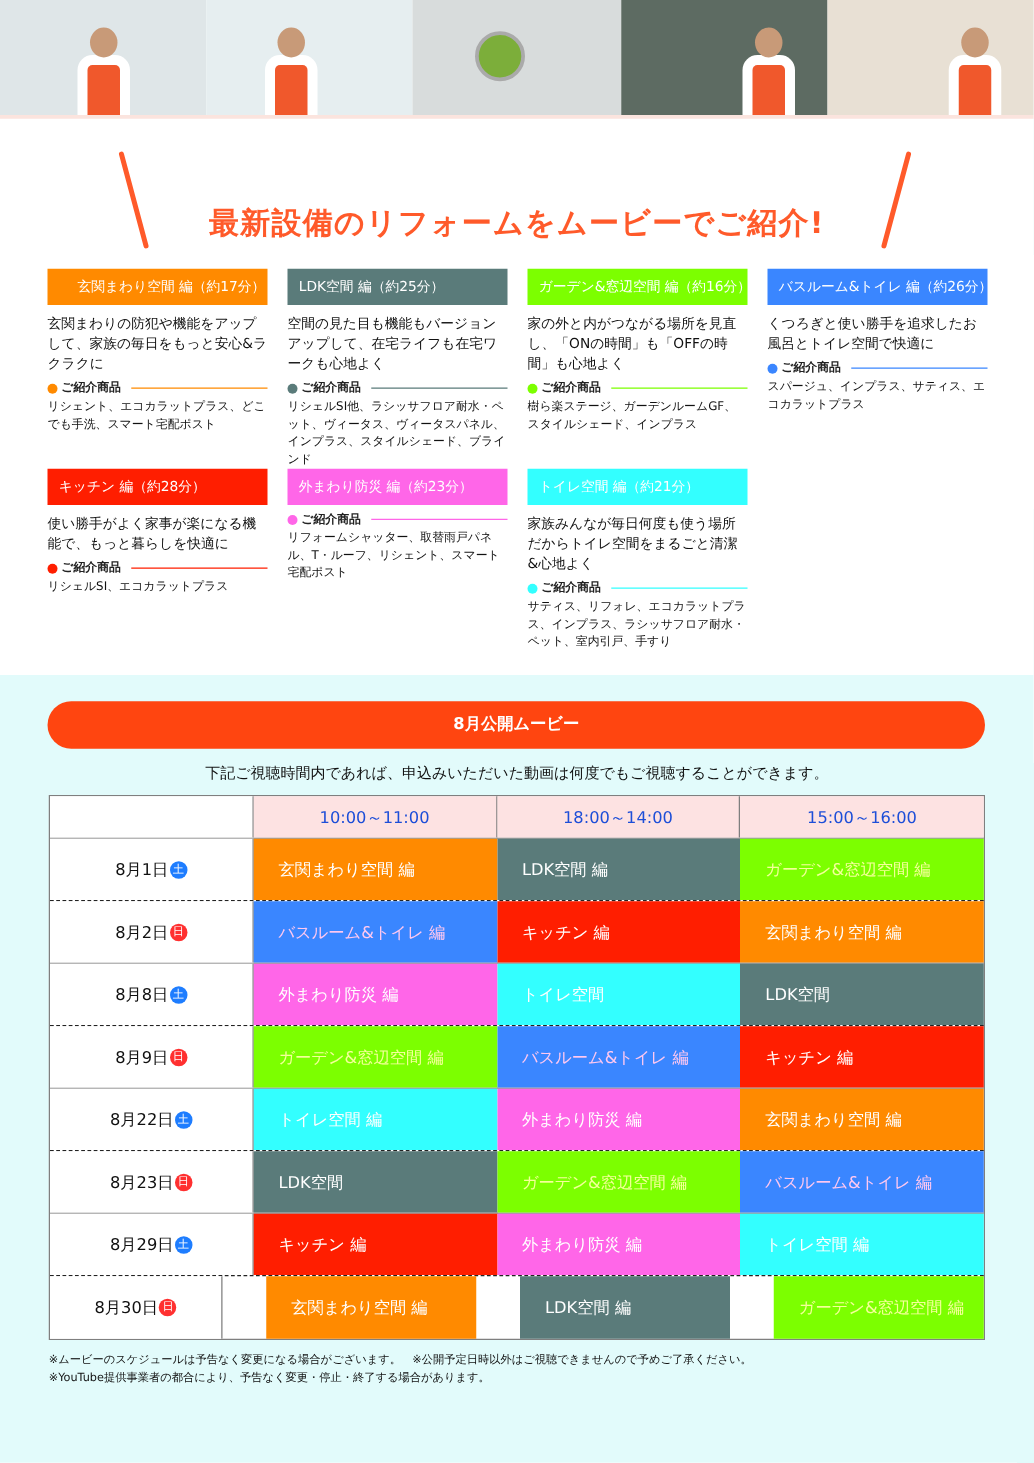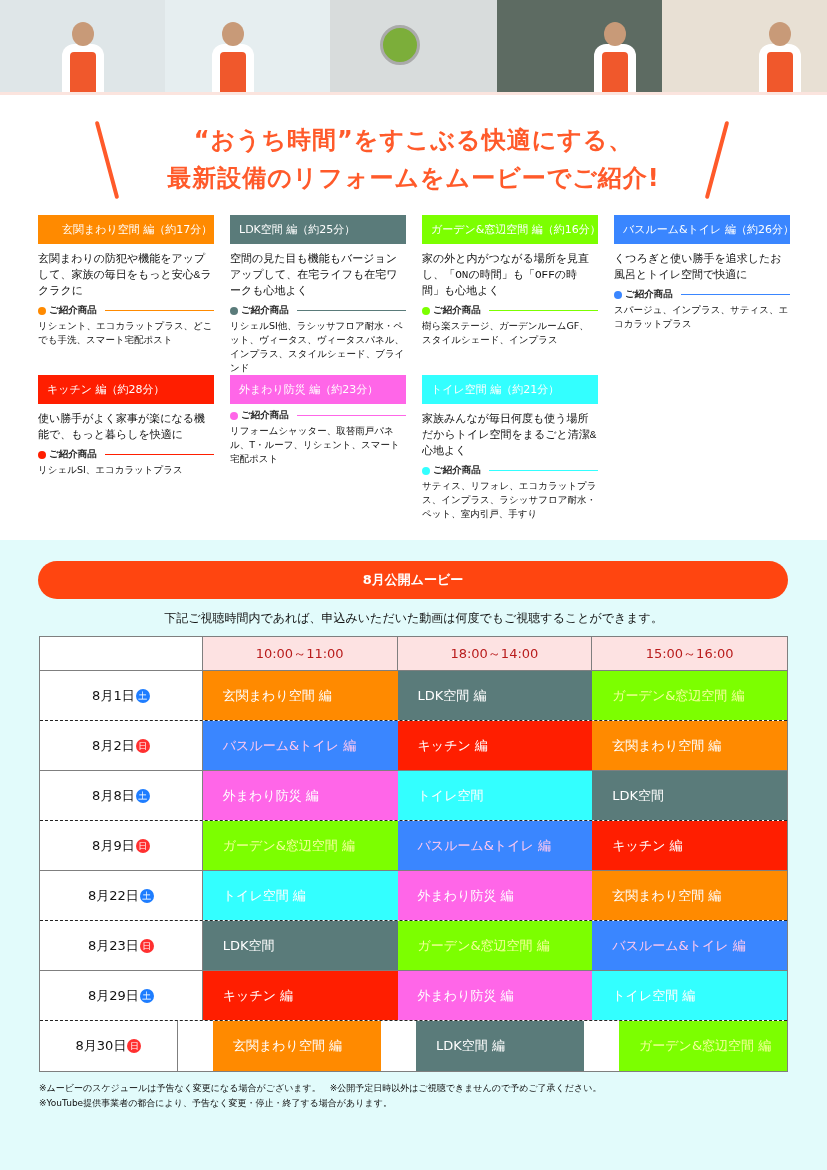--- a/index.html
+++ b/index.html
@@ -17,38 +17,38 @@
   .slash { position: absolute; width: 4px; height: 80px; background: #ff5a2a; top: 10px; border-radius: 2px; }
   .slash.l { left: 105px; transform: rotate(-15deg); }
   .slash.r { left: 715px; transform: rotate(15deg); }
   .title { position: absolute; left: 0; width: 827px; text-align: center; color: #ff5a2a; font-weight: bold; font-size: 24px; letter-spacing: 1px; }
   .title.t1 { top: 14px; }
   .title.t2 { top: 52px; text-align: center; }
 
   .cards { position: absolute; left: 38px; top: 215px; width: 760px; }
   .card { position: absolute; width: 176px; }
   .card-label { height: 29px; color: #fff; font-size: 11px; line-height: 29px; padding-left: 9px; white-space: nowrap; overflow: hidden; }
-  .card-desc { font-size: 11px; line-height: 16px; margin-top: 7px; color: #111; font-family: Liberation Mono, monospace; }
+  .card-desc { font-size: 11px; line-height: 16px; margin-top: 7px; color: #111; }
   .prod-head { display: flex; align-items: center; margin-top: 5px; font-size: 9.5px; font-weight: bold; }
   .prod-dot { width: 8px; height: 8px; border-radius: 50%; margin-right: 3px; }
   .prod-line { flex: 1; height: 1px; margin-left: 8px; }
   .prod-list { font-size: 9.5px; line-height: 14px; color: #111; margin-top: 2px; }
 
   .lower { position: absolute; left: 0; top: 540px; width: 827px; height: 630px; background: #e2fbfb; }
   .banner { position: absolute; left: 38px; top: 561px; width: 750px; height: 38px; background: #ff4510; border-radius: 19px; color: #fff; text-align: center; line-height: 38px; font-size: 13px; font-weight: bold; }
   .subtitle { position: absolute; left: 0; top: 610px; width: 827px; text-align: center; font-size: 12px; color: #111; }
 
   .schedule { position: absolute; left: 39px; top: 636px; width: 749px; border: 1px solid #7f7f7f; background: #fff; }
   .srow { display: flex; height: 50px; }
   .srow.head { height: 34px; border-bottom: 1px solid #7f7f7f; }
   .srow.solid { border-bottom: 1px solid #7f7f7f; }
   .srow.dashed { border-bottom: 1px dashed #222; }
   .srow:last-child { border-bottom: none; gap: 35px; }
   .scell-date { width: 163px; border-right: 1px solid #7f7f7f; display: flex; align-items: center; justify-content: center; font-size: 13px; color: #111; background: #fff; }
-  .scell-head { width: 195px; background: #fde2e2; display: flex; align-items: center; justify-content: center; font-size: 13px; color: #b91c1c; border-right: 1px solid #7f7f7f; }
+  .scell-head { width: 195px; background: #fde2e2; display: flex; align-items: center; justify-content: center; font-size: 13px; color: #1d4ed8; border-right: 1px solid #7f7f7f; }
   .scell-head:last-child { border-right: none; }
   .scell { width: 195px; display: flex; align-items: center; padding-left: 20px; font-size: 13px; color: #fff; }
   .day-badge { display: inline-block; width: 14px; height: 14px; border-radius: 50%; color: #fff; font-size: 9px; line-height: 14px; text-align: center; margin-left: 1px; }
   .notes { position: absolute; left: 39px; top: 1081px; font-size: 9px; line-height: 15px; color: #111; }
 </style>
 </head>
 <body>
 
 <div class="photos" id="photos">
     <div class="photo" style="width: 165px; background: rgb(223, 230, 232);">
@@ -80,21 +80,20 @@
         <div class="body"></div>
         <div class="apron"></div>
         <div class="head"></div>
       </div>
     </div>
   </div>
 <div class="photo-strip-shadow"></div>
 
 <div class="title-wrap">
   <div class="slash l"></div>
-  <div class="title t1">“おうち時間”をすこぶる快適にする、</div>
   <div class="title t2">最新設備のリフォームをムービーでご紹介!</div>
   <div class="slash r"></div>
 </div>
 
 <div class="cards" id="cards">
     <div class="card" style="left: 0px; top: 0px;">
       <div class="card-label" style="background: rgb(255, 138, 0); padding-left: 24px;">玄関まわり空間 編（約17分）</div>
       <div class="card-desc">玄関まわりの防犯や機能をアップして、家族の毎日をもっと安心&amp;ラクラクに</div>
       <div class="prod-head">
         <span class="prod-dot" style="background: rgb(255, 138, 0);"></span>

